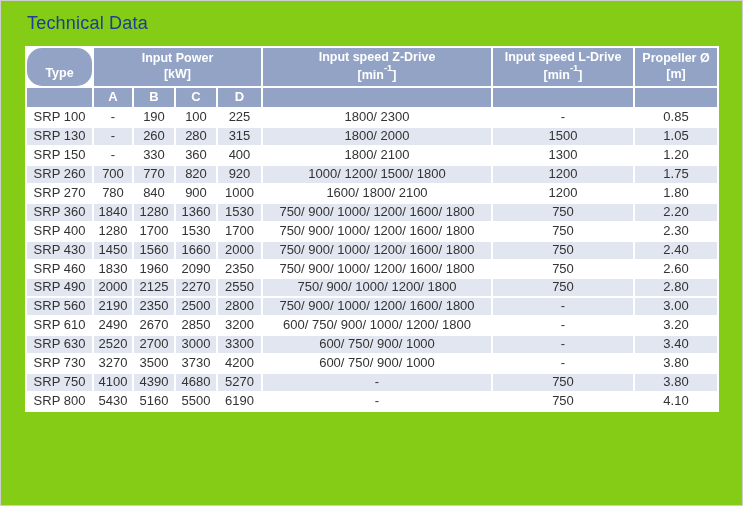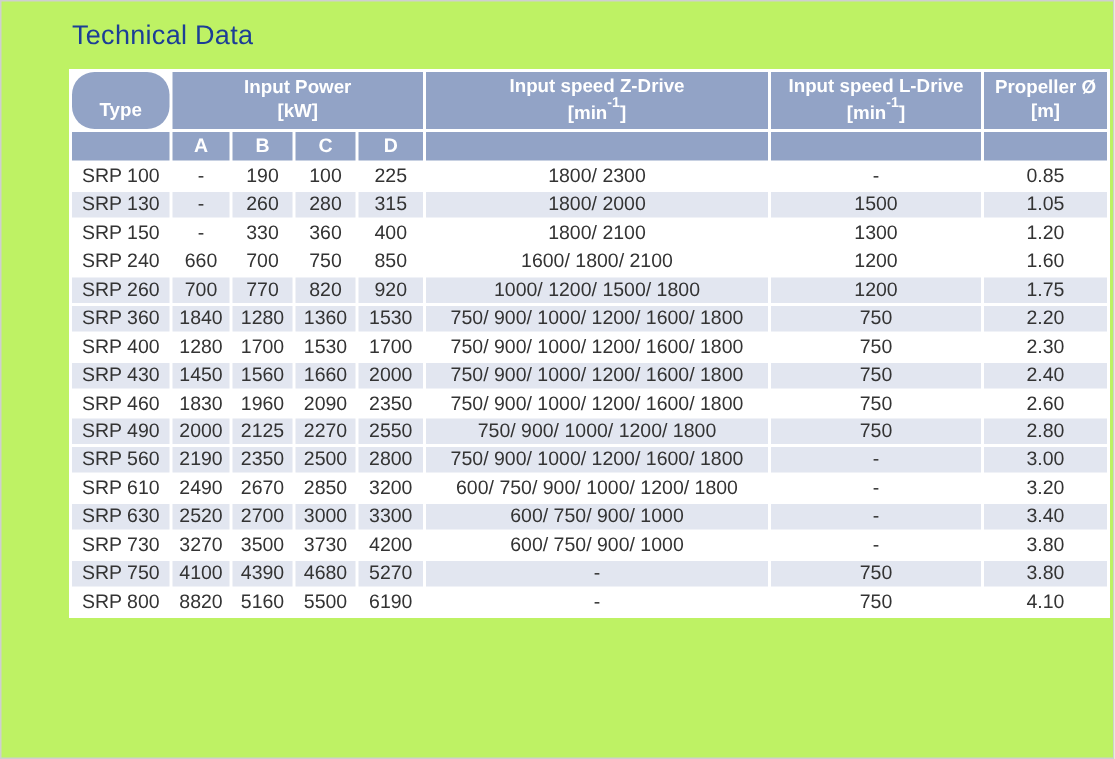--- a/index.html
+++ b/index.html
@@ -10,22 +10,22 @@
     --header-text: #ffffff;
     --frame-border: #cfcfcf;
   }
   * { box-sizing: border-box; }
   html, body { margin: 0; padding: 0; background: #ffffff; }
   body { font-family: "Liberation Sans", sans-serif; }
   .page {
     width: 743px;
     height: 506px;
     border: 1px solid var(--frame-border);
-    background: #bef264;
-    padding: 12px 0 0 45px;
+    background: #84cc16;
+    padding: 12px 0 0 24px;
     overflow: hidden;
   }
   .page-title {
     margin: 0 0 12px 2px;
     font-size: 18px;
     font-weight: 400;
     color: var(--title-color);
     letter-spacing: 0.2px;
   }
   table.tech-table {
@@ -135,40 +135,40 @@
         <tr>
     <td>SRP 150</td>
     <td>-</td>
     <td>330</td>
     <td>360</td>
     <td>400</td>
     <td>1800/ 2100</td>
     <td>1300</td>
     <td>1.20</td>
   </tr>
-        <tr>
-    <td>SRP 240</td>
-    <td>660</td>
-    <td>700</td>
-    <td>750</td>
-    <td>850</td>
-    <td>1600/ 1800/ 2100</td>
-    <td>1200</td>
-    <td>1.60</td>
-  </tr>
         <tr class="striped">
     <td>SRP 260</td>
     <td>700</td>
     <td>770</td>
     <td>820</td>
     <td>920</td>
     <td>1000/ 1200/ 1500/ 1800</td>
     <td>1200</td>
     <td>1.75</td>
   </tr>
+        <tr>
+    <td>SRP 270</td>
+    <td>780</td>
+    <td>840</td>
+    <td>900</td>
+    <td>1000</td>
+    <td>1600/ 1800/ 2100</td>
+    <td>1200</td>
+    <td>1.80</td>
+  </tr>
         <tr class="striped">
     <td>SRP 360</td>
     <td>1840</td>
     <td>1280</td>
     <td>1360</td>
     <td>1530</td>
     <td>750/ 900/ 1000/ 1200/ 1600/ 1800</td>
     <td>750</td>
     <td>2.20</td>
   </tr>
@@ -257,21 +257,21 @@
     <td>4100</td>
     <td>4390</td>
     <td>4680</td>
     <td>5270</td>
     <td>-</td>
     <td>750</td>
     <td>3.80</td>
   </tr>
         <tr>
     <td>SRP 800</td>
-    <td>8820</td>
+    <td>5430</td>
     <td>5160</td>
     <td>5500</td>
     <td>6190</td>
     <td>-</td>
     <td>750</td>
     <td>4.10</td>
   </tr>
       </tbody>
   </table>
 </div>

